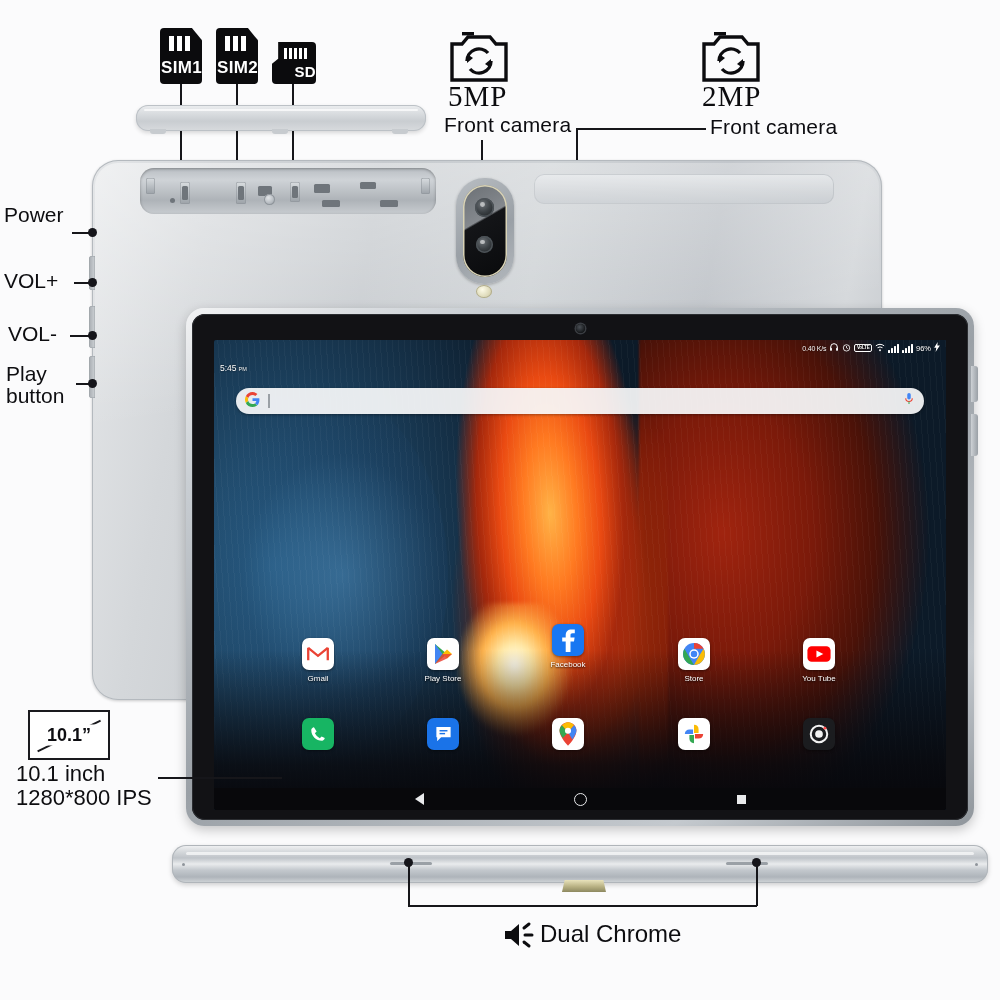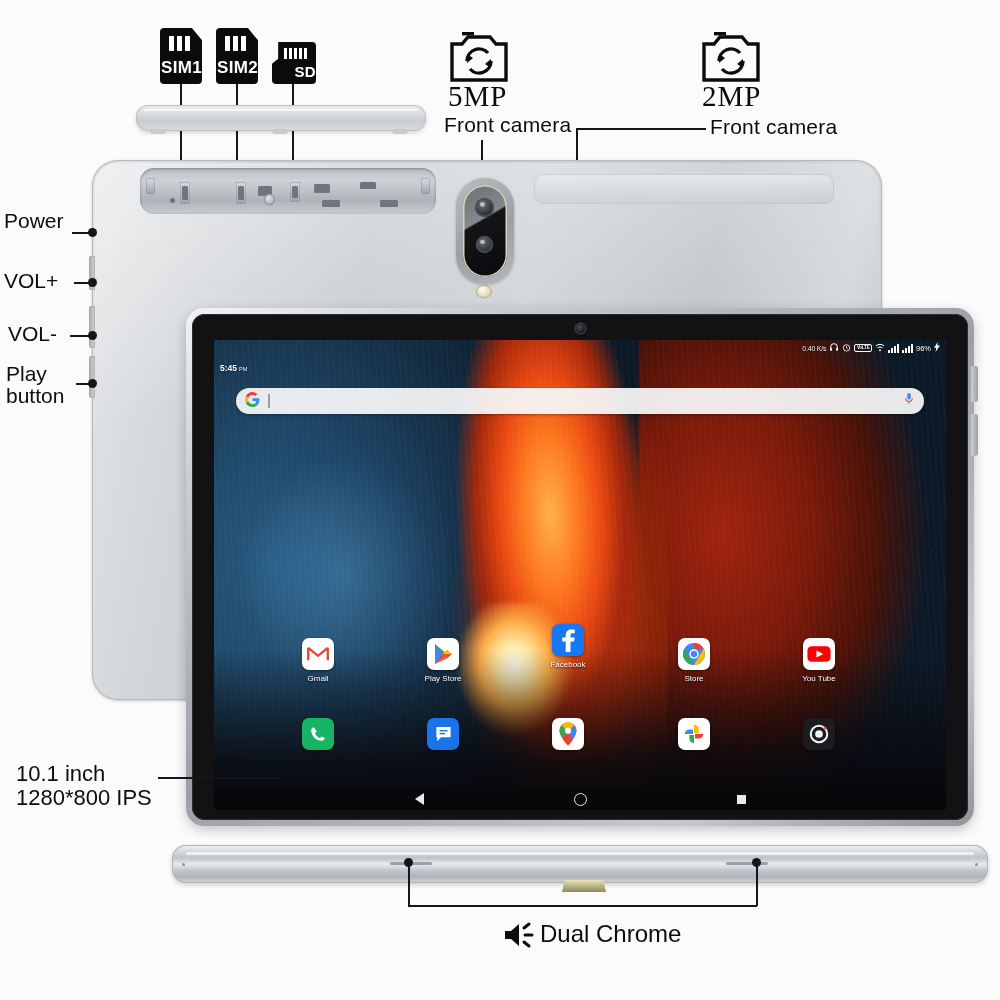--- a/index.html
+++ b/index.html
@@ -270,21 +270,21 @@
     align-items: center;
     justify-content: space-between;
     padding: 0 6px;
     box-sizing: border-box;
     color: #ffffff;
     font-size: 7.5px;
     font-family: "Liberation Sans", sans-serif;
     text-shadow: 0 0 2px rgba(0,0,0,.7);
   }
   .sb-left { display:flex; align-items:baseline; gap:2px; }
-  .sb-time { font-size: 8.5px; font-weight: 700; margin-top: 40px; }
+  .sb-time { font-size: 8.5px; font-weight: 400; margin-top: 40px; }
   .sb-ampm { font-size: 5.5px; opacity: .95; }
   .sb-right { display:flex; align-items:center; gap:3px; }
   .sb-net { font-size: 7px; opacity:.95; letter-spacing:-.2px; }
   .volte-badge {
     border: 1px solid #fff;
     border-radius: 2px;
     font-size: 4.5px;
     line-height: 1;
     padding: 1px 1.5px;
     font-weight: bold;
@@ -558,21 +558,21 @@
     <div class="slot-pin" style="right:6px; top:10px; width:9px; height:16px;"></div>
   </div>
 
   <div class="cam-module" style="left:456px; top:178px; width:58px; height:106px;">
     <div class="cam-glass"></div>
     <div class="cam-lens" style="left:19px; top:20px; width:19px; height:19px;"></div>
     <div class="cam-lens" style="left:20px; top:58px; width:17px; height:17px;"></div>
   </div>
   <div class="cam-flash" style="left:476px; top:285px; width:16px; height:13px;"></div>
 
-  <div class="lbl" style="left:4px; top:209px; font-size:21px;">Power</div>
+  <div class="lbl" style="left:4px; top:203px; font-size:21px;">Power</div>
   <div class="leader h" style="left:72px; top:232px; width:20px;"></div>
   <div class="dot" style="left:88px; top:228px;"></div>
 
   <div class="lbl" style="left:4px; top:269px; font-size:21px;">VOL+</div>
   <div class="leader h" style="left:74px; top:282px; width:18px;"></div>
   <div class="dot" style="left:88px; top:278px;"></div>
 
   <div class="lbl" style="left:8px; top:322px; font-size:21px;">VOL-</div>
   <div class="leader h" style="left:70px; top:335px; width:22px;"></div>
   <div class="dot" style="left:88px; top:331px;"></div>
@@ -785,20 +785,24 @@
 
         <div class="navbar">
           <span class="nav-back"></span>
           <span class="nav-home"></span>
           <span class="nav-recent"></span>
         </div>
       </div>
     </div>
   </div>
 
+  <div class="size-box" style="left:28px; top:710px; width:78px; height:46px;">
+    <div class="diag"></div>
+    <div class="sz-text">10.1”</div>
+  </div>
   <div class="lbl" style="left:16px; top:762px; font-size:22px;">10.1 inch</div>
   <div class="lbl" style="left:16px; top:786px; font-size:22px;">1280*800 IPS</div>
   <div class="leader h" style="left:158px; top:777px; width:124px;"></div>
 
   <div class="edge-bar" style="left:172px; top:845px; width:816px; height:38px;">
     <div class="abs" style="left:14px; top:7px; right:14px; height:3px; background:rgba(255,255,255,.65); border-radius:3px;"></div>
     <div class="edge-mic" style="left:10px; top:18px;"></div>
     <div class="edge-mic" style="right:10px; top:18px;"></div>
     <div class="edge-grille" style="left:218px; top:17px; width:42px;"></div>
     <div class="edge-grille" style="left:554px; top:17px; width:42px;"></div>

